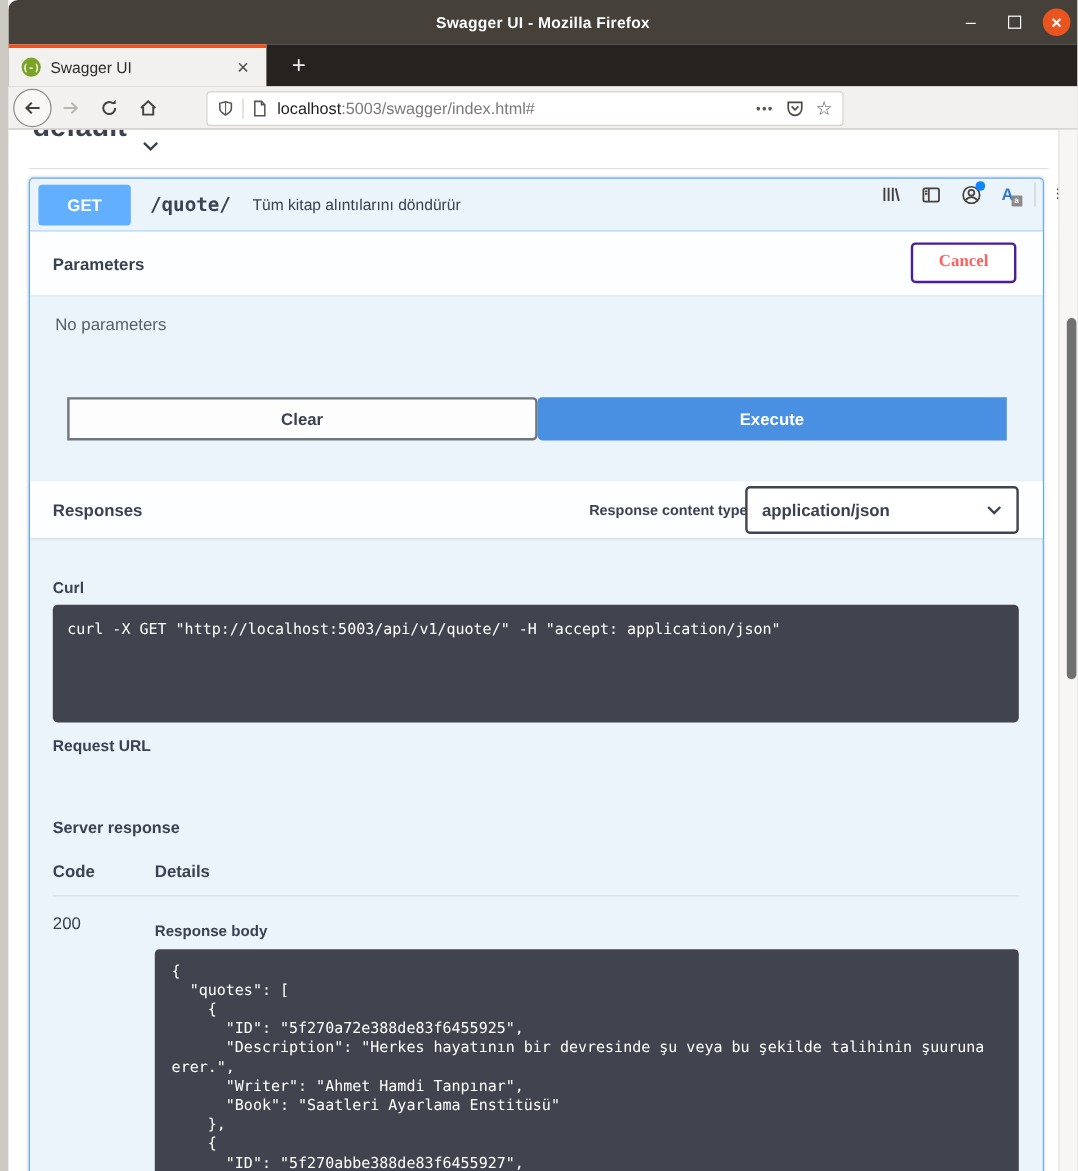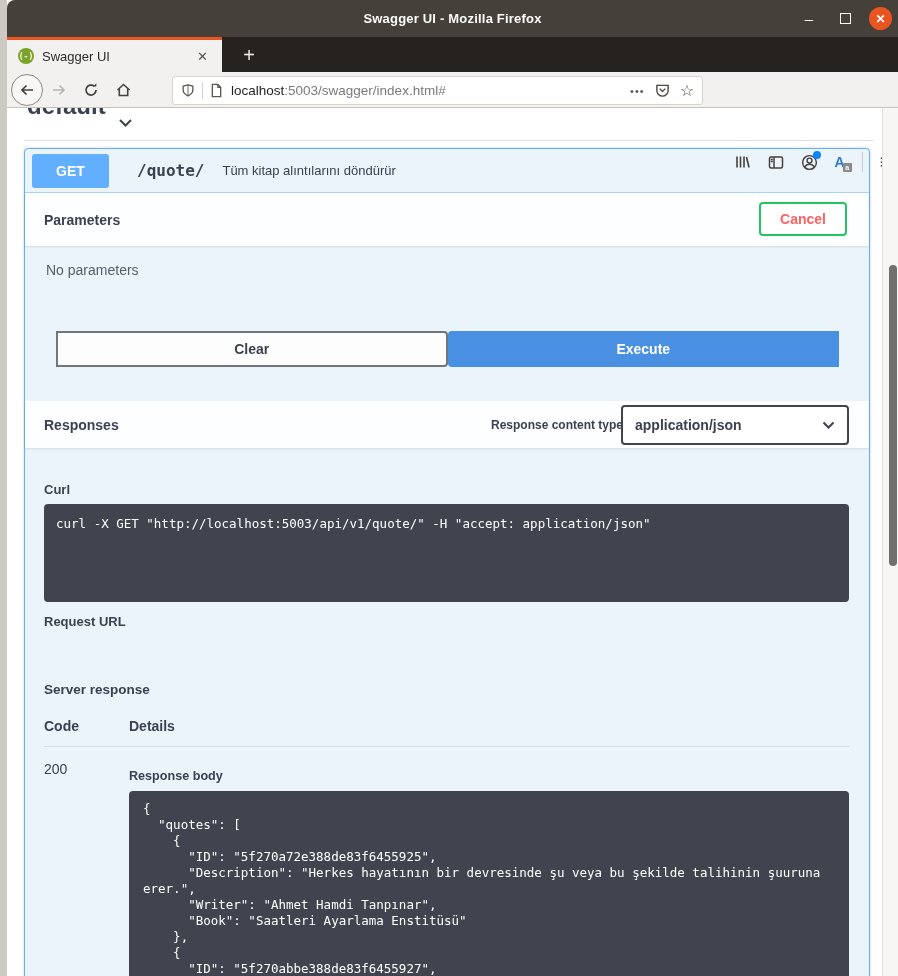--- a/index.html
+++ b/index.html
@@ -63,30 +63,30 @@
   #tag-header { left:20px; top:-16px; font-size:24px; font-weight:700; color:#3b4151; }
   #tag-chevron { left:111px; top:6px; }
   #tag-divider { left:17px; top:32px; width:850px; height:1px; background:#e2e2e2; }
 
   #opblock { left:17px; top:40px; width:846px; height:850px; border:1px solid #61affe; border-radius:4px;
              background:#ebf3fb; box-shadow:0 0 3px rgba(0,0,0,.19); }
   #op-summary { position:absolute; left:0; top:0; width:100%; height:44px; display:flex; align-items:center;
                 border-bottom:1px solid #a9d3fe; padding-left:7px; }
   #method-badge { width:77px; height:34px; background:#61affe; border-radius:3px; color:#fff; font-weight:700;
                   font-size:14px; display:flex; align-items:center; justify-content:center; }
-  #op-path { font-family:"DejaVu Sans Mono",monospace; font-size:16px; font-weight:600; color:#3b4151; margin-left:28px; }
+  #op-path { font-family:"DejaVu Sans Mono",monospace; font-size:16px; font-weight:600; color:#3b4151; margin-left:16px; }
   #op-desc { font-size:13px; color:#3b4151; margin-left:18px; }
 
   .sec-header { position:absolute; left:0; width:100%; background:rgba(255,255,255,.85);
                 box-shadow:0 1px 2px rgba(0,0,0,.10); }
   #params-header { top:44px; height:53px; }
   #params-title { position:absolute; left:19px; top:19px; font-size:14px; font-weight:700; color:#3b4151; }
-  #cancel-btn { position:absolute; right:22px; top:9px; width:88px; height:34px; border:2px solid #22c55e; border-radius:4px;
+  #cancel-btn { position:absolute; right:22px; top:9px; width:88px; height:34px; border:2px solid #4c1d95; border-radius:4px;
                 background:#fff; color:#ff6060; font-weight:700; font-size:14px;
-                display:flex; align-items:center; justify-content:center; }
+                display:flex; align-items:center; justify-content:center;font-family:Liberation Serif, serif; }
   #no-params { position:absolute; left:21px; top:113px; font-size:14px; color:#565f6a; }
 
   #exec-row { position:absolute; left:31px; top:182px; width:783px; height:36px; display:flex; }
   #execute-btn { width:50%; height:36px; background:#4990e2; border:none; border-radius:4px 0 0 4px;
                  color:#fff; font-weight:700; font-size:14px; display:flex; align-items:center; justify-content:center; }
   #clear-btn { width:50%; height:36px; background:#fdfdfd; border:2px solid #71757c; border-radius:0 4px 4px 0;
                color:#3b4151; font-weight:700; font-size:14px; display:flex; align-items:center; justify-content:center; }
 
   #responses-header { top:252px; height:47px; }
   #responses-title { position:absolute; left:19px; top:16px; font-size:14px; font-weight:700; color:#3b4151; }

